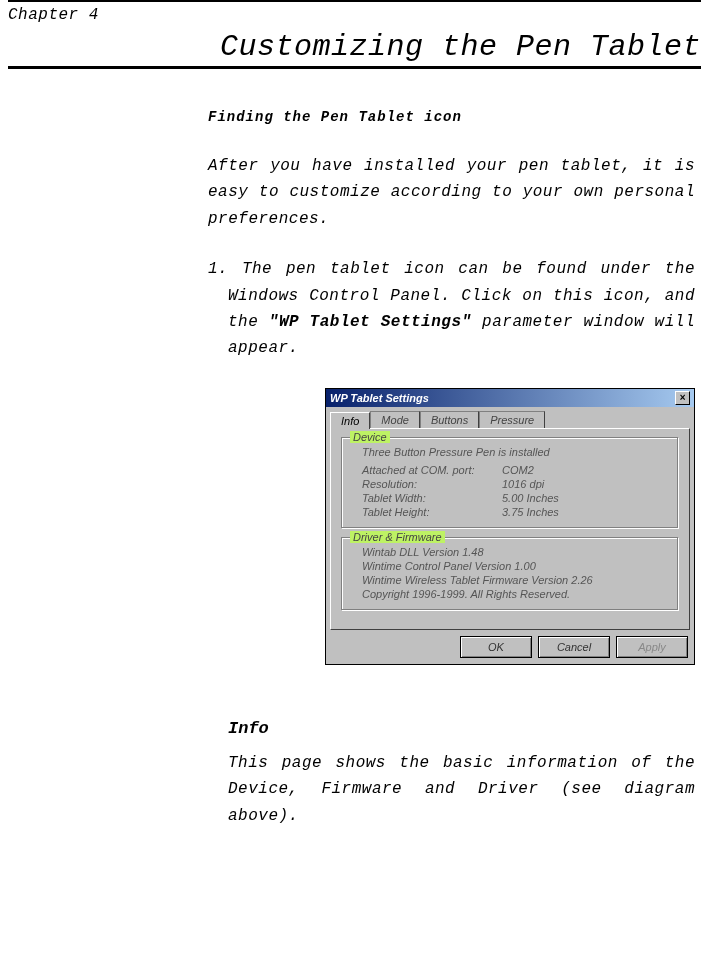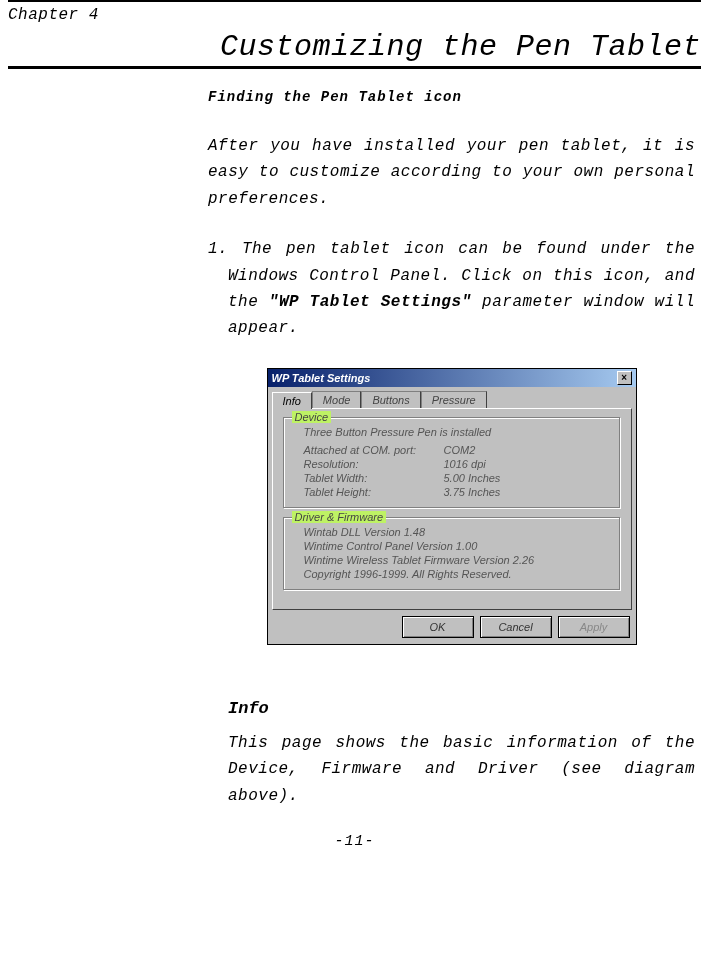--- a/index.html
+++ b/index.html
@@ -17,21 +17,21 @@
     .chapter-label {
       font-size: 16px;
       margin-bottom: 6px;
       letter-spacing: 0.5px;
     }
     .chapter-title {
       font-size: 30px;
       text-align: right;
       border-bottom: 3px solid #000;
       padding-bottom: 2px;
-      margin-bottom: 20px;
+      margin-bottom: 40px;
       letter-spacing: 0.5px;
     }
     .content-col {
       margin-left: 200px;
       margin-right: 6px;
     }
     .h2 {
       font-weight: bold;
       font-size: 14px;
       margin-bottom: 28px;
@@ -56,21 +56,21 @@
       margin-bottom: 26px;
       text-align: justify;
       padding-left: 20px;
       text-indent: -20px;
       letter-spacing: 0.5px;
     }
     .bold { font-weight: bold; }
     .indented { margin-left: 20px; }
     .page-num { text-align: center; font-size: 15px; margin-top: 18px; letter-spacing: 1px;}
     
-    .dialog-wrap { display:flex; justify-content:center; margin: 4px 0 54px 0; }
+    .dialog-wrap { display:flex; justify-content:flex-end; margin: 4px 0 54px 0; }
     .dialog {
       width: 370px;
       background: #c0c0c0;
       border: 1px solid #000;
       font-family: "MS Sans Serif", Arial, sans-serif;
       font-size: 11px;
       color: #555;
     }
     .titlebar {
       background: linear-gradient(to right, #08216b, #a6caf0);
@@ -212,14 +212,13 @@
         </div>
       </div>
     </div>
 
 
     <div class="h3">Info</div>
 
     <div class="para indented">This page shows the basic information of the Device, Firmware and Driver (see diagram above).</div>
   </div>
 
-  <div class="page-num">-11-</div>
 </div>
 
 </body></html>

